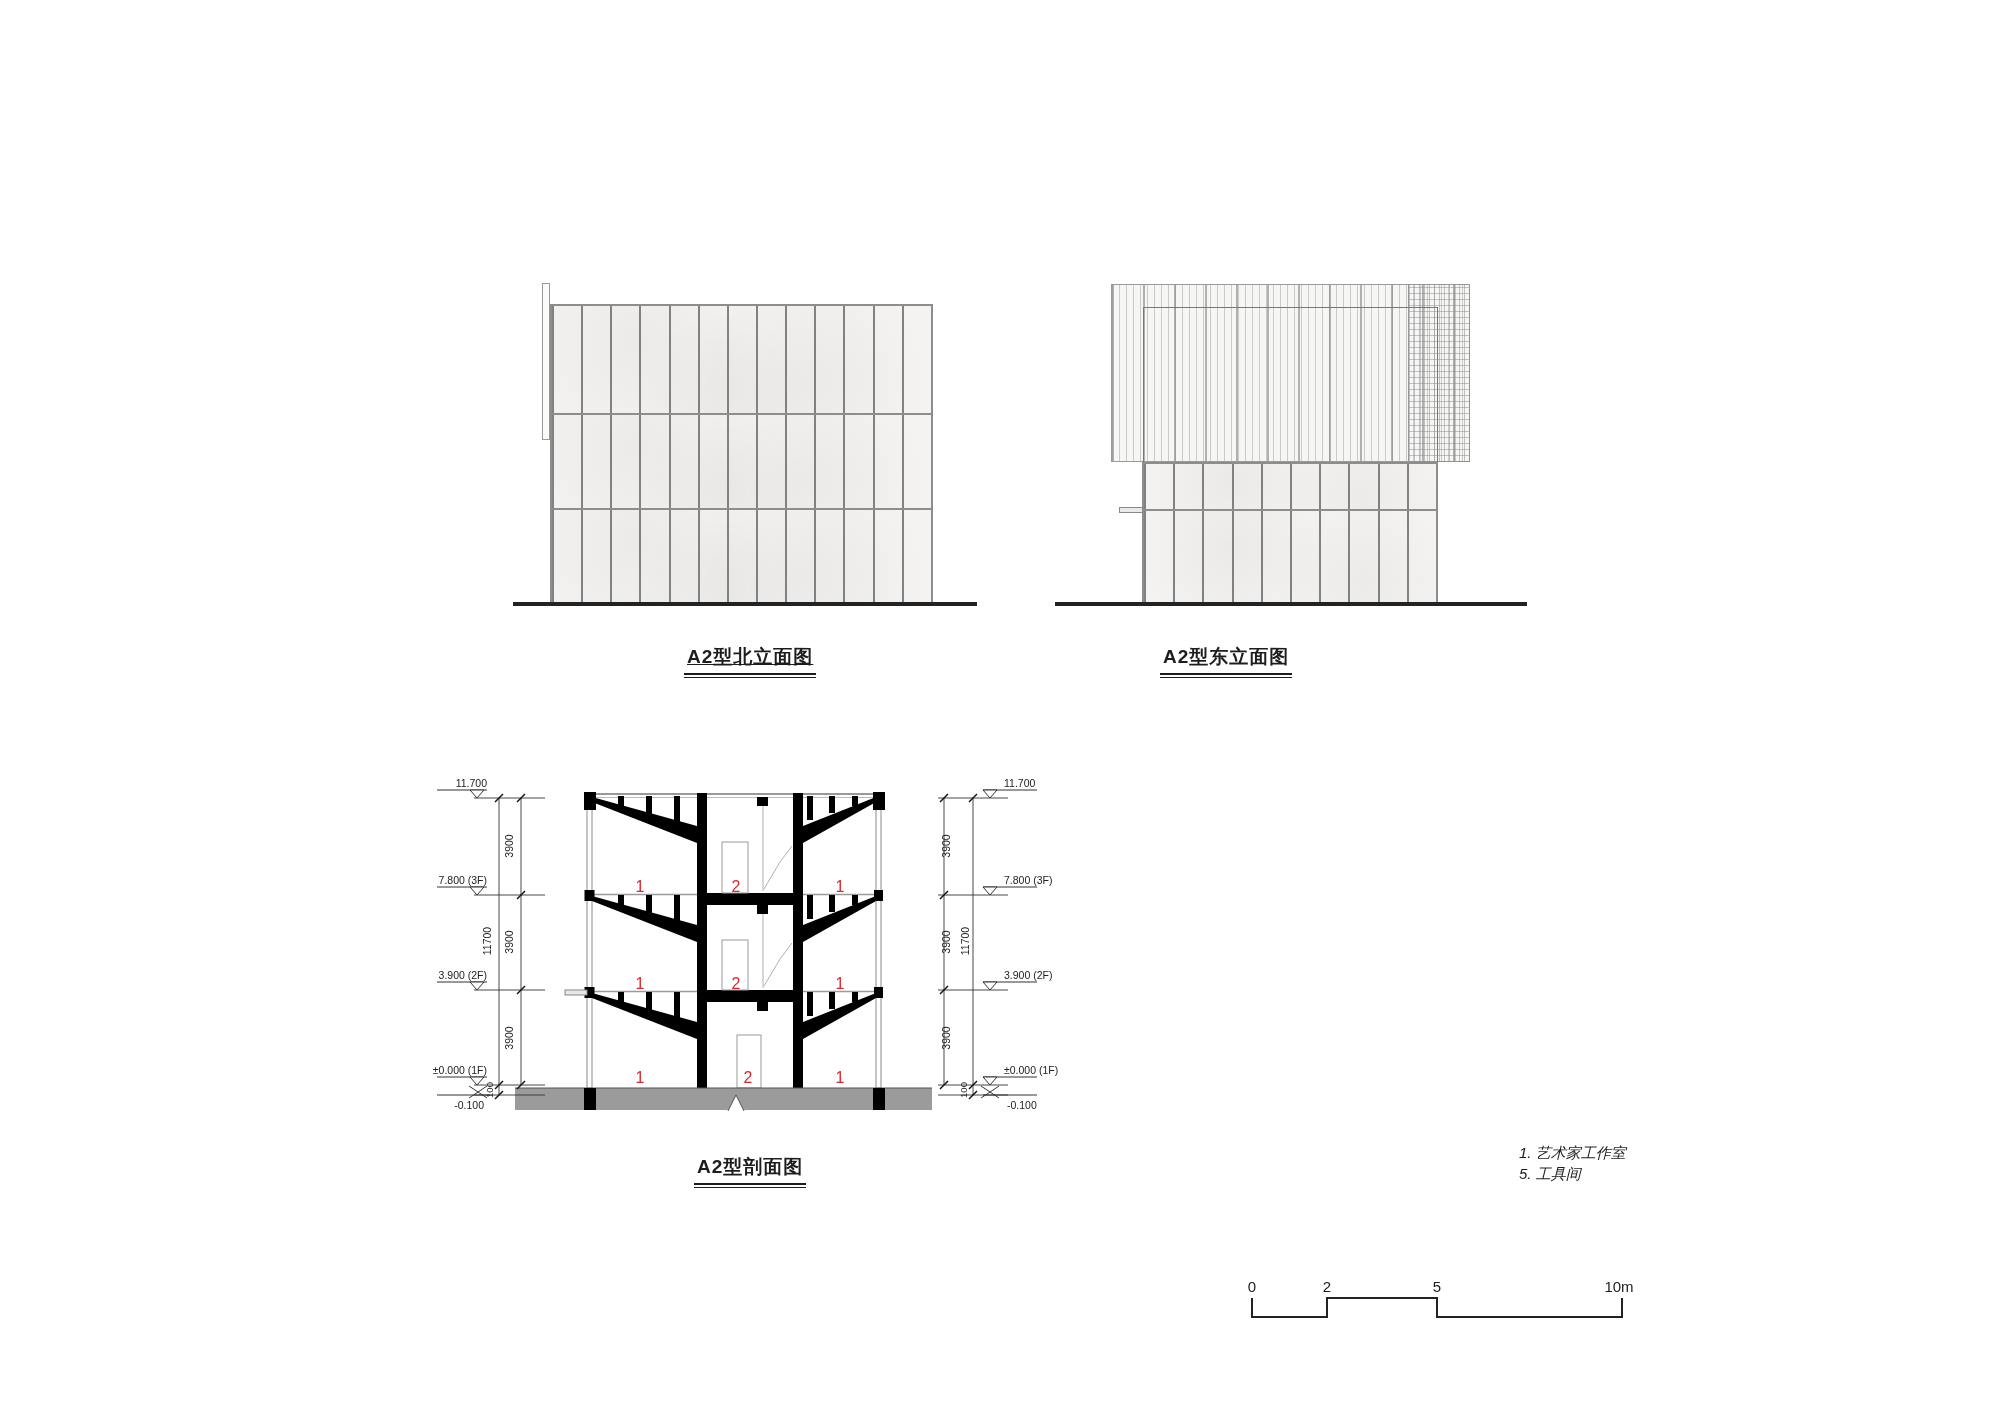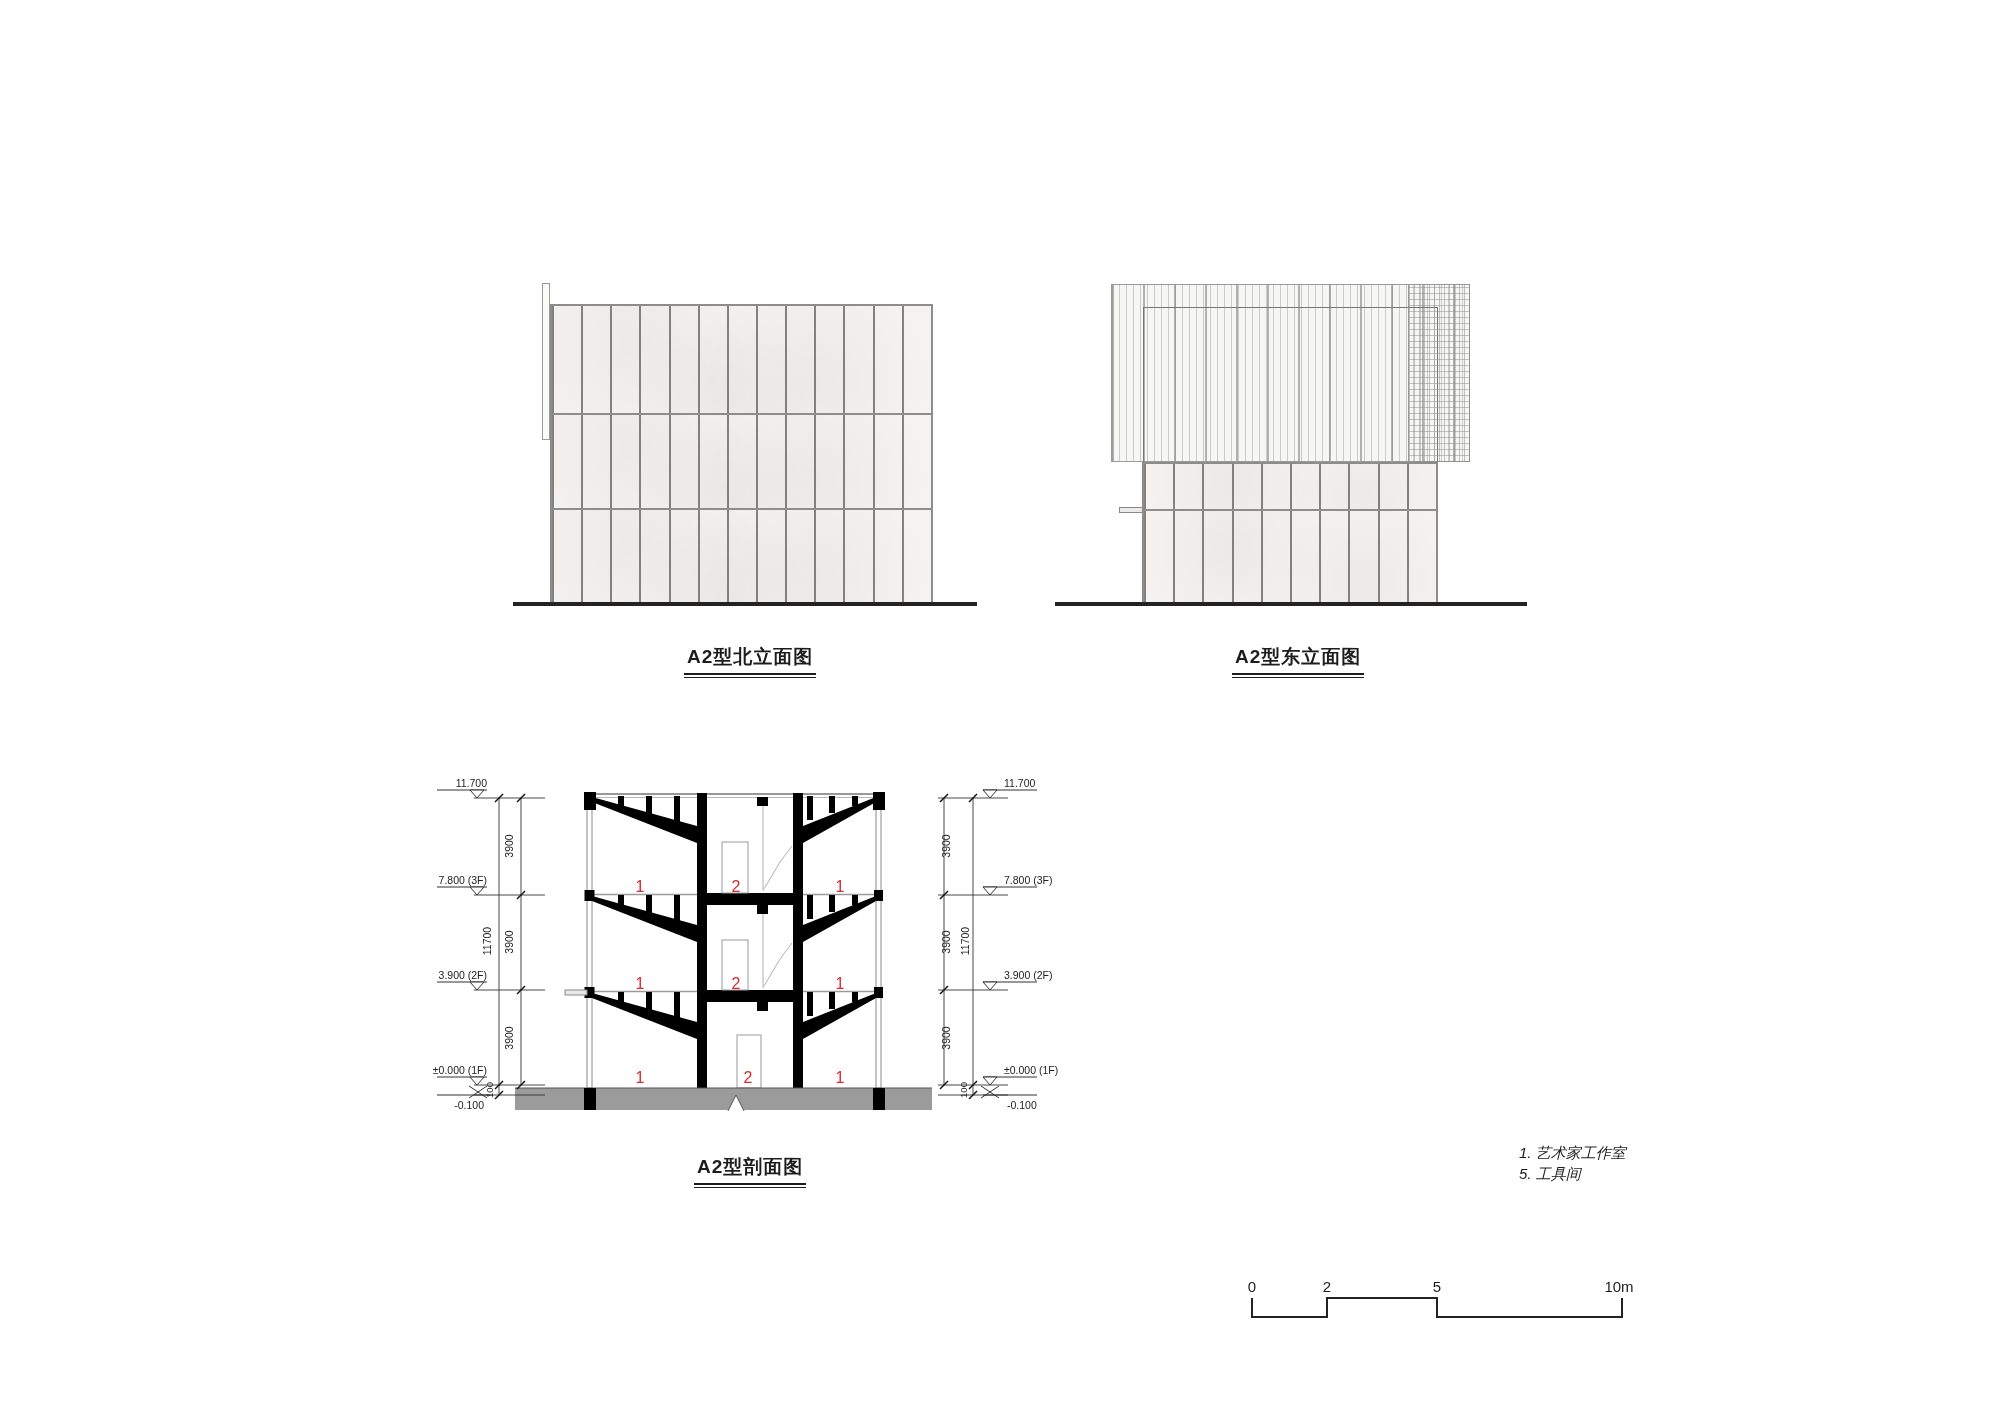--- a/index.html
+++ b/index.html
@@ -59,32 +59,32 @@
 <body>
 
 <div class="page">
 
   <div>
     <div class="abs strip" style="left:542px;top:283px;width:8px;height:157px;"></div>
     <div class="abs band" style="left:550px;top:304px;width:383px;height:109px;"></div>
     <div class="abs band" style="left:550px;top:413px;width:383px;height:95px;"></div>
     <div class="abs band" style="left:550px;top:508px;width:383px;height:96px;border-bottom:1px solid #999;"></div>
     <div class="abs groundline" style="left:513px;top:602px;width:464px;"></div>
-    <div class="dwg-title" style="left:684px;top:644px;">A2型北立面图</div>
+    <div class="dwg-title" style="left:684px;top:644px;text-decoration:underline;">A2型北立面图</div>
   </div>
 
   <div>
     <div class="abs slatband" style="left:1111px;top:284px;width:359px;height:178px;"></div>
     <div class="abs hatchzone" style="left:1408px;top:284px;width:62px;height:178px;"></div>
     <div class="abs innerrect" style="left:1143px;top:307px;width:295px;height:155px;"></div>
     <div class="abs band band-east" style="left:1142px;top:462px;width:296px;height:47px;"></div>
     <div class="abs band band-east" style="left:1142px;top:509px;width:296px;height:95px;border-bottom:1px solid #999;"></div>
     <div class="abs ledge" style="left:1119px;top:507px;width:24px;height:6px;"></div>
     <div class="abs groundline" style="left:1055px;top:602px;width:472px;"></div>
-    <div class="dwg-title" style="left:1232px;top:644px;">A2型东立面图</div>
+    <div class="dwg-title" style="left:1160px;top:644px;">A2型东立面图</div>
   </div>
 
   <svg class="overlay" width="2000" height="1415" viewBox="0 0 2000 1415">
 
     <g>
       <line x1="587" y1="794" x2="881" y2="794" stroke="#777" stroke-width="1.5"></line>
       <line x1="587" y1="797.5" x2="881" y2="797.5" stroke="#bbb" stroke-width="1"></line>
     </g>
 
     <line x1="592" y1="894.5" x2="876" y2="894.5" stroke="#9a9a9a" stroke-width="1.5"></line>

